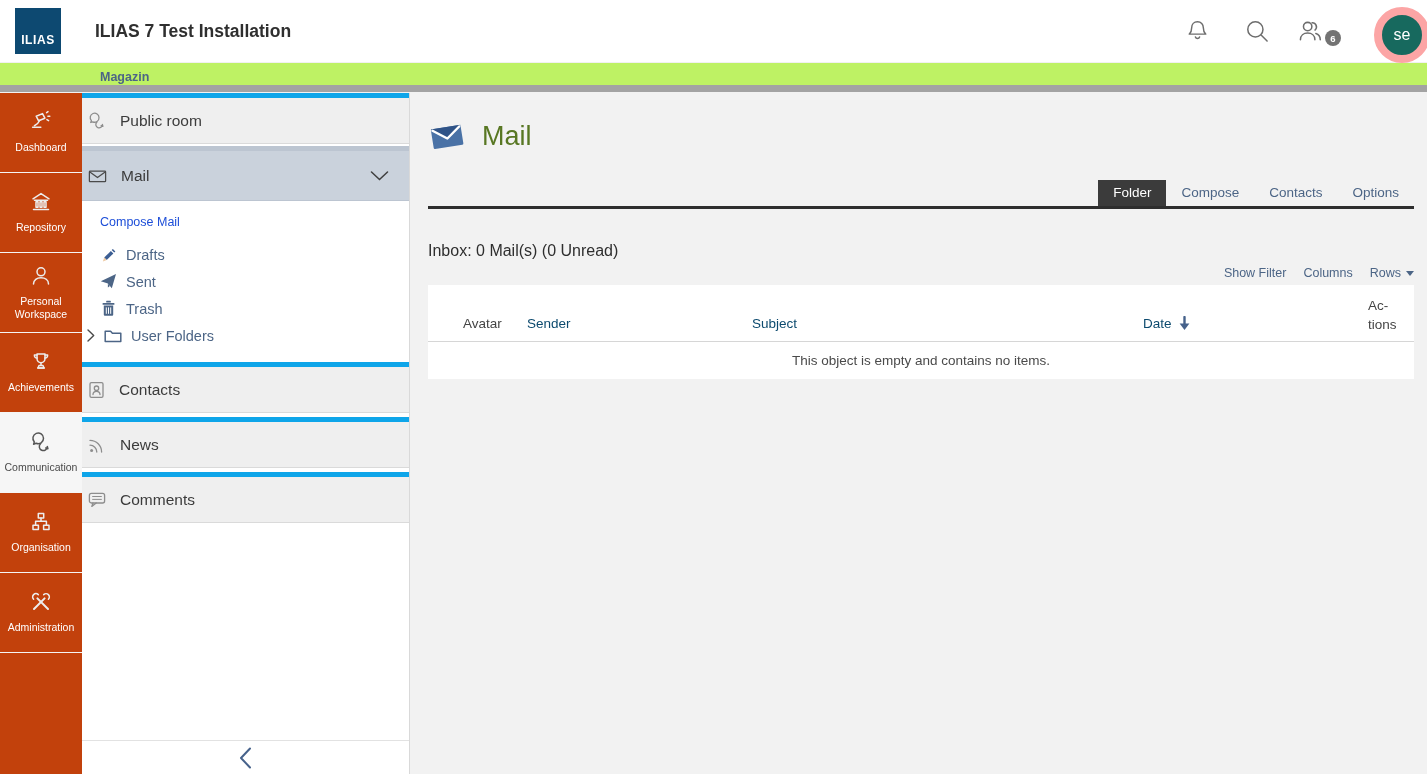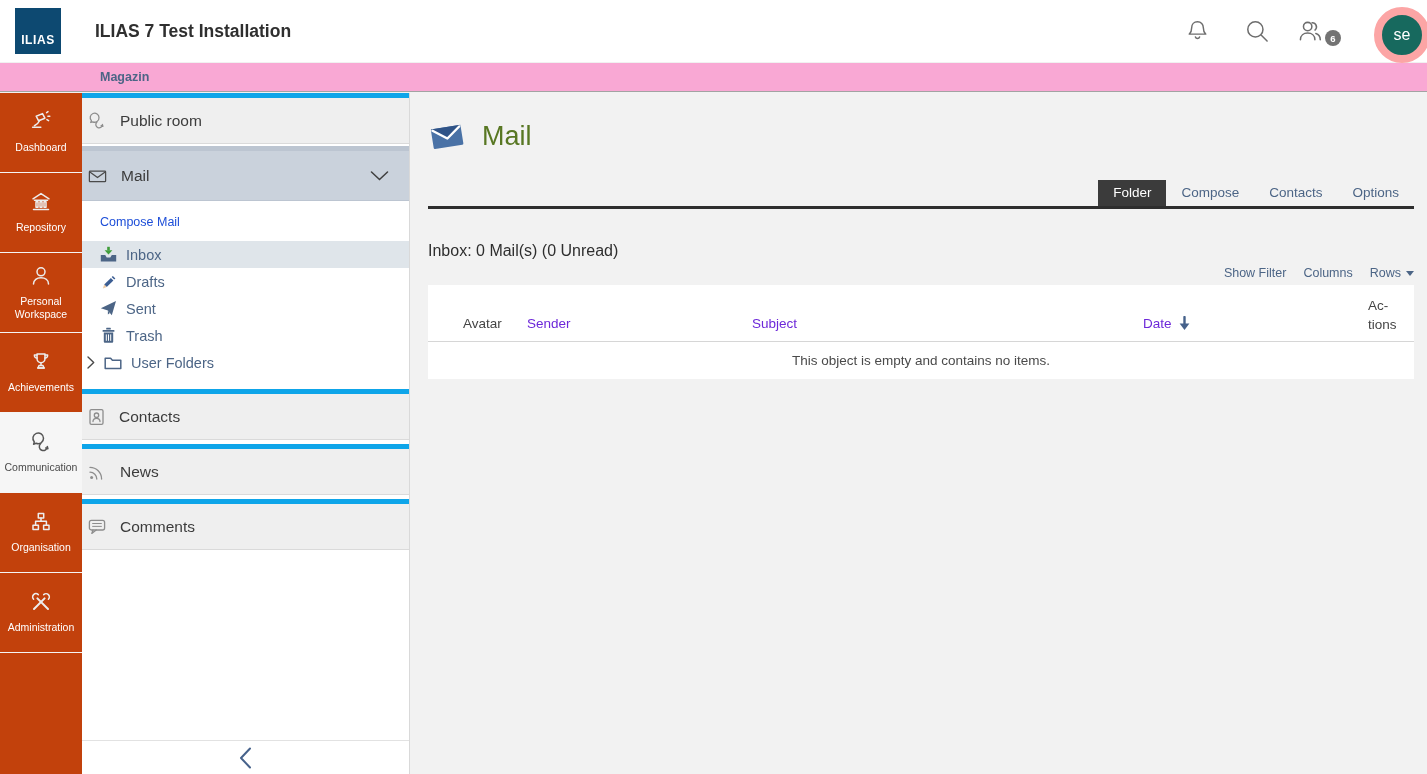--- a/index.html
+++ b/index.html
@@ -19,22 +19,22 @@
   .ico-search{left:1244px;top:18px;}
   .ico-users{left:1296px;top:17px;}
   .badge{position:absolute;left:1325px;top:30px;width:16px;height:16px;border-radius:50%;
         background:#737373;color:#fff;font-size:9.5px;font-weight:bold;
         display:flex;align-items:center;justify-content:center;cursor:pointer;}
   .avatar{position:absolute;left:1374px;top:7px;width:40px;height:40px;border-radius:50%;
         background:#17695e;border:8px solid #fca5a5;color:#fff;font-size:16px;
         display:flex;align-items:center;justify-content:center;cursor:pointer;}
 
   
-  .crumbbar{position:absolute;top:62px;left:0;right:0;height:30px;background:#f9a8d4;
-        border-top:1px solid #f1f1f1;border-bottom:1px solid #a3a3a3;z-index:4;box-sizing:border-box;}
+  .crumbbar{position:absolute;top:62px;left:0;right:0;height:30px;background:#bef264;
+        border-top:1px solid #f1f1f1;border-bottom:7px solid #a3a3a3;z-index:4;box-sizing:border-box;}
   .crumb{position:absolute;left:100px;top:0;height:28px;display:flex;align-items:center;
         font-size:12.5px;font-weight:bold;color:#4c6586;cursor:pointer;}
 
   
   .bodyrow{position:absolute;top:93px;left:0;right:0;bottom:0;}
 
   
   .rail{position:absolute;left:0;top:0;width:82px;height:100%;background:#c2410c;}
   .rail-item{height:79px;border-bottom:1px solid #f5f5f5;display:flex;flex-direction:column;
         align-items:center;justify-content:center;gap:7px;color:#fff;font-size:10.5px;
@@ -75,21 +75,21 @@
   .tab.active{background:#3b3b3b;color:#fff;}
   .status-line{margin-top:33px;font-size:16px;color:#2e2e2e;}
   .controls{display:flex;justify-content:flex-end;align-items:center;gap:17px;
         margin-top:6px;margin-bottom:5px;font-size:12.5px;color:#4c6586;}
   .ctl{cursor:pointer;display:flex;align-items:center;}
   .caret-down{width:0;height:0;border-left:4px solid transparent;border-right:4px solid transparent;
         border-top:5px solid #4c6586;display:inline-block;margin-left:5px;}
   .mailtable{background:#fff;}
   .thead{display:flex;height:57px;align-items:flex-end;border-bottom:1px solid #d6d6d6;box-sizing:border-box;}
   .th{font-size:13.5px;color:#454545;padding-bottom:10px;box-sizing:border-box;}
-  .th.link{color:#6d28d9;cursor:pointer;}
+  .th.link{color:#0c4a6e;cursor:pointer;}
   .th-avatar{width:99px;padding-left:35px;}
   .th-sender{width:225px;}
   .th-subject{width:391px;}
   .th-date{width:225px;display:flex;align-items:flex-end;gap:6px;}
   .th-date .lbl{padding-bottom:0;}
   .th-actions{width:46px;text-align:left;white-space:pre-line;line-height:1.4;padding-bottom:6px;}
   .empty-row{height:37px;display:flex;align-items:center;justify-content:center;
         font-size:13.5px;color:#4a4a4a;}
 </style>
 </head>
@@ -235,30 +235,20 @@
       <span class="entry-chevron">
         <svg width="19" height="10" viewBox="0 0 19 10" fill="none" stroke="#3f3f3f" stroke-width="1.5" stroke-linecap="round">
           <path d="M1.5 1 L9.5 8.5 L17.5 1"></path>
         </svg>
       </span>
     </div>
 
     <div class="tree">
       <div class="compose-link">Compose Mail</div>
 
-      <div class="tree-row selected">
-        <span>
-          <svg width="17" height="17" viewBox="0 0 17 17">
-            <rect x="7.2" y="0.8" width="2.6" height="3.6" fill="#3f9d3a"></rect>
-            <polygon points="4.6,4.2 12.4,4.2 8.5,8.6" fill="#3f9d3a"></polygon>
-            <path d="M0.8 9 h4.4 l1.5 2.6 h3.6 l1.5-2.6 h4.4 v6.6 H0.8 z" fill="#4c6586"></path>
-          </svg>
-        </span>
-        <span>Inbox</span>
-      </div>
 
       <div class="tree-row">
         <span>
           <svg width="17" height="17" viewBox="0 0 17 17">
             <polygon points="4.2,11.6 10.9,4.9 13.4,7.4 6.7,14.1" fill="#3c5e93"></polygon>
             <polygon points="11.7,4.1 12.9,2.9 15.4,5.4 14.2,6.6" fill="#3c5e93"></polygon>
             <polygon points="4.2,11.6 6.7,14.1 2.9,15.4" fill="#edc9a2"></polygon>
           </svg>
         </span>
         <span>Drafts</span>

